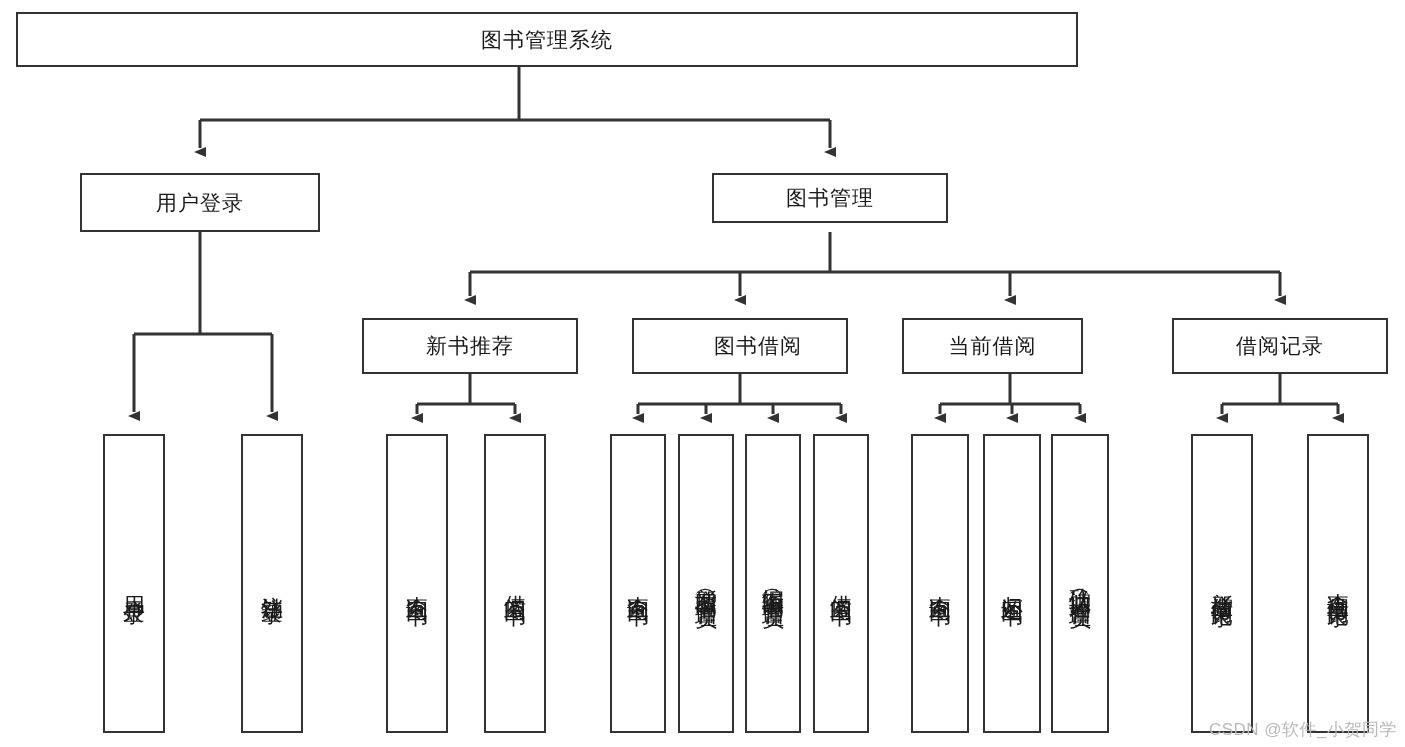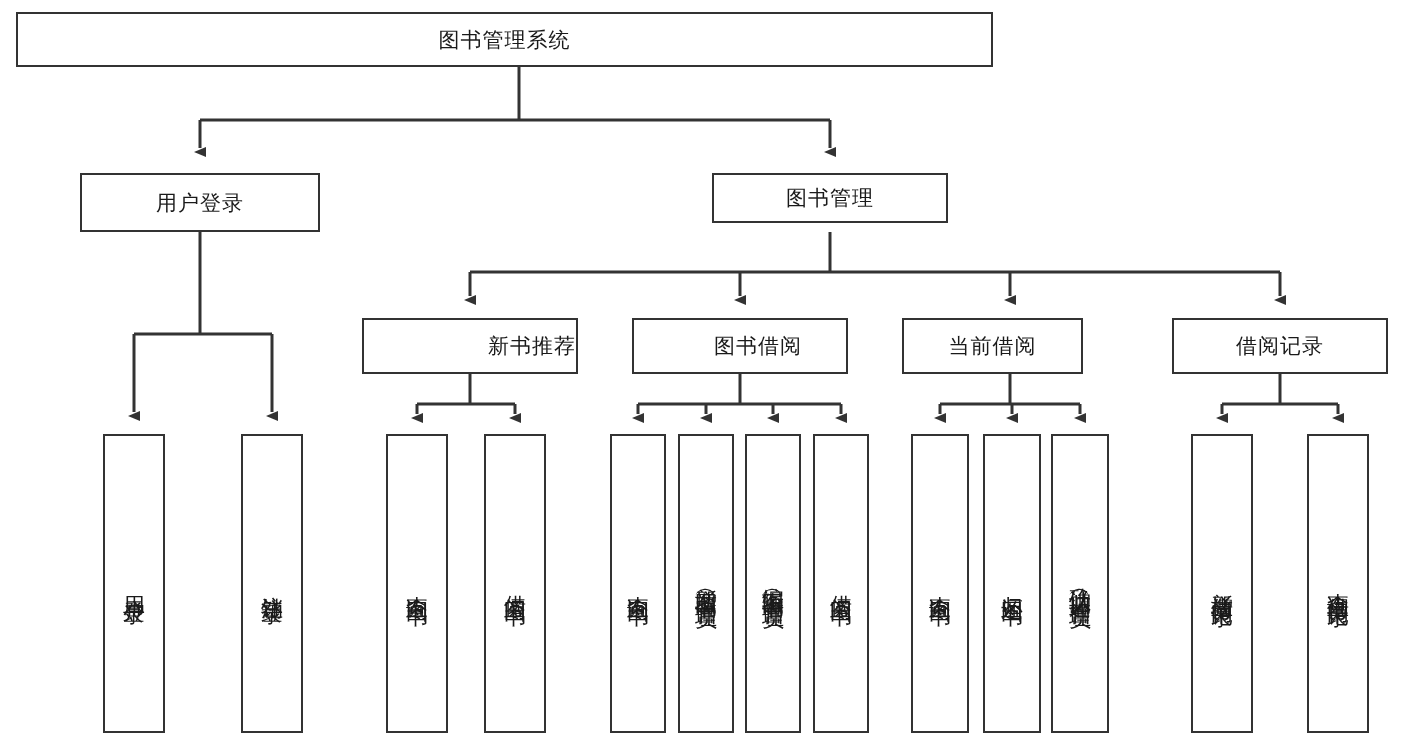--- a/index.html
+++ b/index.html
@@ -113,32 +113,32 @@
       <path d="M 1012 404 L 1012 414" marker-end="url(#arrow)"></path>
       <path d="M 1080 404 L 1080 414" marker-end="url(#arrow)"></path>
 
       <path d="M 1280 374 L 1280 404"></path>
       <path d="M 1222 404 L 1338 404"></path>
       <path d="M 1222 404 L 1222 414" marker-end="url(#arrow)"></path>
       <path d="M 1338 404 L 1338 414" marker-end="url(#arrow)"></path>
     </g>
   </svg>
 
-  <div class="node horiz" id="root-node" style="left: 16px; top: 12px; width: 977px; height: 55px;">
+  <div class="node horiz" id="root-node" style="left: 16px; top: 12px; width: 1062px; height: 55px;">
     <span>图书管理系统</span>
   </div>
 
   <div class="node horiz" id="l2-0" style="left: 80px; top: 173px; width: 240px; height: 59px;">
     <span>用户登录</span>
   </div>
   <div class="node horiz" id="l2-1" style="left: 712px; top: 173px; width: 236px; height: 50px;">
     <span>图书管理</span>
   </div>
 
-  <div class="node horiz" id="l3-0" style="left: 362px; top: 318px; width: 216px; height: 56px; justify-content: flex-end;">
+  <div class="node horiz" id="l3-0" style="left: 362px; top: 318px; width: 216px; height: 56px;">
     <span>新书推荐</span>
   </div>
   <div class="node horiz" id="l3-1" style="left: 632px; top: 318px; width: 216px; height: 56px; padding-left: 36px;">
     <span>图书借阅</span>
   </div>
   <div class="node horiz" id="l3-2" style="left: 902px; top: 318px; width: 181px; height: 56px;">
     <span>当前借阅</span>
   </div>
   <div class="node horiz" id="l3-3" style="left: 1172px; top: 318px; width: 216px; height: 56px;">
     <span>借阅记录</span>
@@ -177,14 +177,15 @@
   <div class="node vert" id="lf-10" style="left: 1051px; top: 434px; width: 58px; height: 299px;">
     <span>确认归还（管理员）</span>
   </div>
   <div class="node vert" id="lf-11" style="left: 1191px; top: 434px; width: 62px; height: 299px;">
     <span>新增借阅记录</span>
   </div>
   <div class="node vert" id="lf-12" style="left: 1307px; top: 434px; width: 62px; height: 299px;">
     <span>查询借阅记录</span>
   </div>
 
+  <div class="watermark">CSDN @软件_小贺同学</div>
 
 </div>
 
 </body></html>

